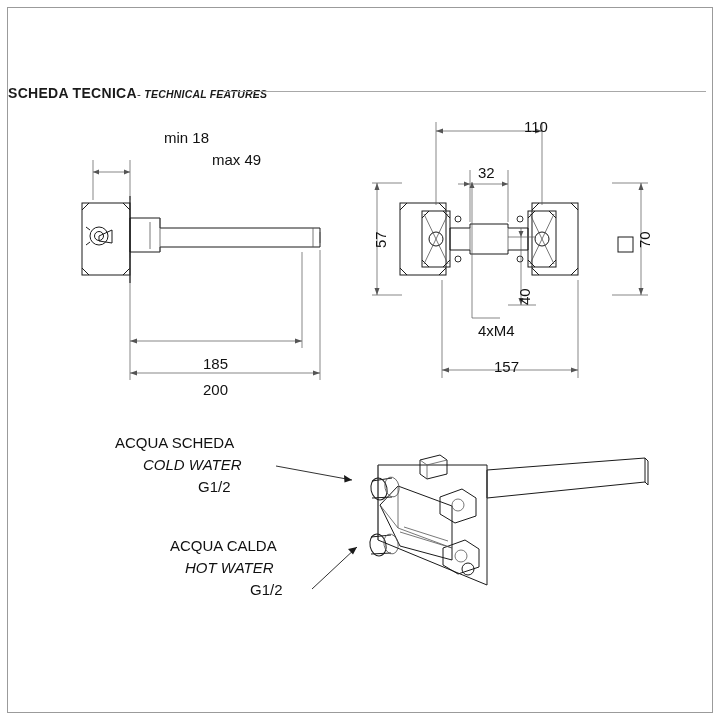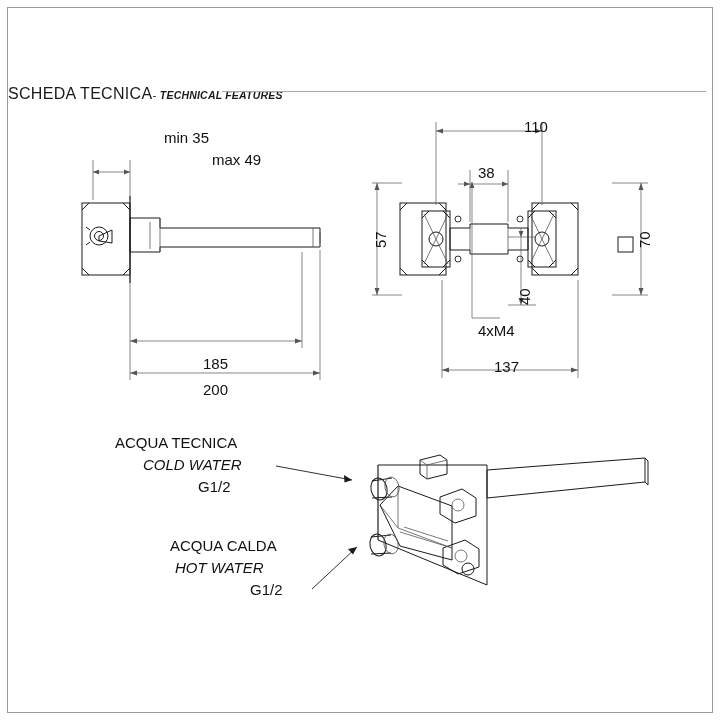--- a/index.html
+++ b/index.html
@@ -29,22 +29,22 @@
   }
   .hdr {
     position: absolute;
     left: 8px;
     top: 85px;
     white-space: nowrap;
     font-size: 11.5px;
     letter-spacing: 0.2px;
   }
   .hdr .t1 {
-    font-weight: normal;
-    font-size: 16px;
+    font-weight: bold;
+    font-size: 14px;
     letter-spacing: 0.3px;
   }
   .hdr .sep { font-weight: normal; }
   .hdr .t2 {
     font-style: italic;
     font-weight: bold;
     font-size: 10.5px;
     letter-spacing: 0.2px;
   }
   .hdr-rule {
@@ -269,34 +269,34 @@
         <path d="M276 466 L352 480"></path>
         <path d="M352 480 L344 475 L344.5 482.5 Z" fill="#1a1a1a" stroke="none"></path>
       </g>
       <g stroke="#1a1a1a" stroke-width="0.9">
         <path d="M312 589 L357 547"></path>
         <path d="M357 547 L348 549 L353 554.5 Z" fill="#1a1a1a" stroke="none"></path>
       </g>
     </g>
   </svg>
 
-  <div class="lbl" style="left:164px; top:129px;">min 35</div>
+  <div class="lbl" style="left:164px; top:129px;">min 18</div>
   <div class="lbl" style="left:180px; top:151px;margin-left:32px;">max 49</div>
   <div class="lbl" style="left:203px; top:327px;margin-top:28px;">185</div>
   <div class="lbl" style="left:203px; top:381px;text-align:center;">200</div>
 
   <div class="lbl" style="left:477px; top:118px;margin-left:47px;">110</div>
-  <div class="lbl" style="left:478px; top:164px;">38</div>
+  <div class="lbl" style="left:478px; top:164px;">32</div>
   <div class="lbl rot" style="left:372px; top:248px;">57</div>
   <div class="lbl rot" style="left:636px; top:248px;">70</div>
   <div class="lbl rot" style="left:516px; top:305px;">40</div>
   <div class="lbl" style="left:478px; top:322px;">4xM4</div>
-  <div class="lbl" style="left:494px; top:358px;">137</div>
-
-  <div class="lbl" style="left:115px; top:434px;">ACQUA TECNICA</div>
+  <div class="lbl" style="left:494px; top:358px;">157</div>
+
+  <div class="lbl" style="left:115px; top:434px;">ACQUA SCHEDA</div>
   <div class="lbl it" style="left:143px; top:456px;">COLD WATER</div>
   <div class="lbl" style="left:198px; top:478px;">G1/2</div>
 
   <div class="lbl" style="left:170px; top:537px;">ACQUA CALDA</div>
-  <div class="lbl it" style="left:175px; top:559px;text-align:center;">HOT WATER</div>
+  <div class="lbl it" style="left:185px; top:559px;text-align:center;">HOT WATER</div>
   <div class="lbl" style="left:250px; top:581px;">G1/2</div>
 
 </div>
 
 </body></html>

